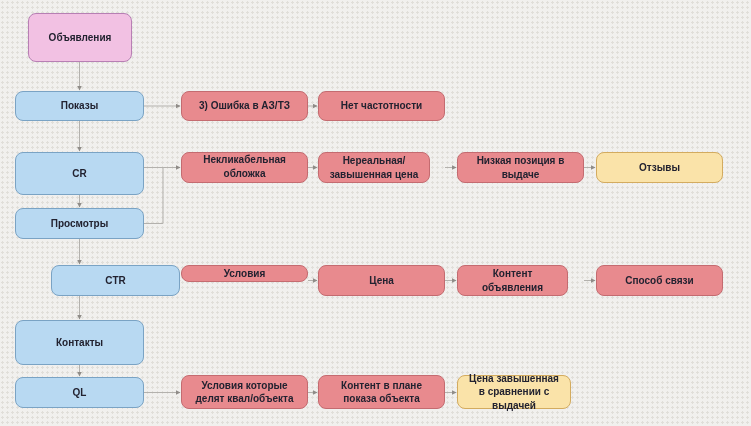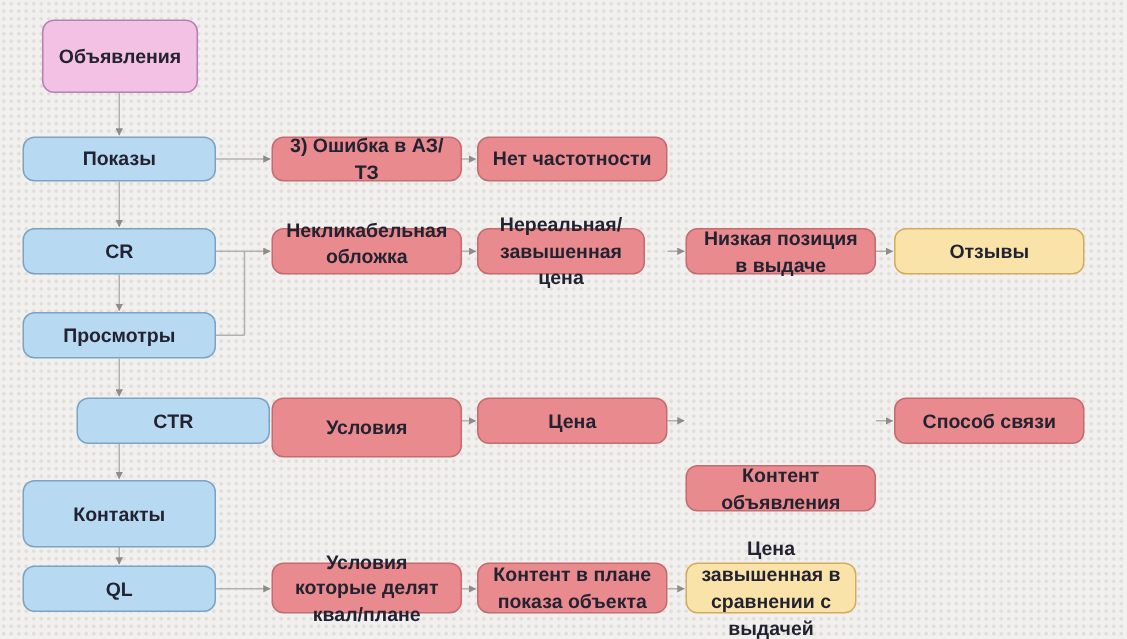--- a/index.html
+++ b/index.html
@@ -12,21 +12,21 @@
     background-size:5px 5px;
     overflow:hidden;
   }
   #wires{position:absolute;left:0;top:0;width:100%;height:100%;}
   .node{
     position:absolute;
     border:1px solid;
     border-radius:8px;
     display:flex;align-items:center;justify-content:center;
     text-align:center;
-    font-size:13px;font-weight:600;
+    font-size:10px;font-weight:600;
     color:var(--text,#222230);
     line-height:1.35;
     padding:2px 7px;
     box-sizing:border-box;
     cursor:default;
   }
 </style>
 </head>
 <body>
 
@@ -60,21 +60,21 @@
       <line x1="308" y1="392.5" x2="317" y2="392.5" stroke="#b3b1ad" stroke-width="1" marker-end="url(#arrow)"></line>
       <line x1="445" y1="392.5" x2="456" y2="392.5" stroke="#b3b1ad" stroke-width="1" marker-end="url(#arrow)"></line>
     </svg>
   <div id="nodes">
       <div class="node" style="left: 28px; top: 13px; width: 104px; height: 49px; background: rgb(242, 193, 227); border-color: rgb(183, 127, 180);">
         <span>Объявления</span>
       </div>
       <div class="node" style="left: 15px; top: 91px; width: 129px; height: 30px; background: rgb(184, 217, 242); border-color: rgb(122, 163, 196);">
         <span>Показы</span>
       </div>
-      <div class="node" style="left: 15px; top: 152px; width: 129px; height: 31px; background: rgb(184, 217, 242); border-color: rgb(122, 163, 196);">
+      <div class="node" style="left: 15px; top: 152px; width: 129px; height: 43px; background: rgb(184, 217, 242); border-color: rgb(122, 163, 196);">
         <span>CR</span>
       </div>
       <div class="node" style="left: 15px; top: 208px; width: 129px; height: 31px; background: rgb(184, 217, 242); border-color: rgb(122, 163, 196);">
         <span>Просмотры</span>
       </div>
       <div class="node" style="left: 15px; top: 265px; width: 129px; height: 31px; background: rgb(184, 217, 242); border-color: rgb(122, 163, 196); margin-left: 36px;">
         <span>CTR</span>
       </div>
       <div class="node" style="left: 15px; top: 320px; width: 129px; height: 45px; background: rgb(184, 217, 242); border-color: rgb(122, 163, 196);">
         <span>Контакты</span>
@@ -93,34 +93,34 @@
       </div>
       <div class="node" style="left: 318px; top: 152px; width: 112px; height: 31px; background: rgb(232, 138, 142); border-color: rgb(196, 107, 112);">
         <span>Нереальная/завышенная цена</span>
       </div>
       <div class="node" style="left: 457px; top: 152px; width: 127px; height: 31px; background: rgb(232, 138, 142); border-color: rgb(196, 107, 112);">
         <span>Низкая позиция в выдаче</span>
       </div>
       <div class="node" style="left: 596px; top: 152px; width: 127px; height: 31px; background: rgb(250, 227, 169); border-color: rgb(211, 171, 95);">
         <span>Отзывы</span>
       </div>
-      <div class="node" style="left: 181px; top: 265px; width: 127px; height: 40px; background: rgb(232, 138, 142); border-color: rgb(196, 107, 112);">
+      <div class="node" style="left: 181px; top: 265px; width: 127px; height: 17px; background: rgb(232, 138, 142); border-color: rgb(196, 107, 112);">
         <span>Условия</span>
       </div>
       <div class="node" style="left: 318px; top: 265px; width: 127px; height: 31px; background: rgb(232, 138, 142); border-color: rgb(196, 107, 112);">
         <span>Цена</span>
       </div>
-      <div class="node" style="left: 457px; top: 265px; width: 127px; height: 31px; background: rgb(232, 138, 142); border-color: rgb(196, 107, 112); margin-top: 45px;">
+      <div class="node" style="left: 457px; top: 265px; width: 111px; height: 31px; background: rgb(232, 138, 142); border-color: rgb(196, 107, 112);">
         <span>Контент объявления</span>
       </div>
       <div class="node" style="left: 596px; top: 265px; width: 127px; height: 31px; background: rgb(232, 138, 142); border-color: rgb(196, 107, 112);">
         <span>Способ связи</span>
       </div>
       <div class="node" style="left: 181px; top: 375px; width: 127px; height: 34px; background: rgb(232, 138, 142); border-color: rgb(196, 107, 112);">
-        <span>Условия которые делят квал/плане</span>
+        <span>Условия которые делят квал/объекта</span>
       </div>
       <div class="node" style="left: 318px; top: 375px; width: 127px; height: 34px; background: rgb(232, 138, 142); border-color: rgb(196, 107, 112);">
         <span>Контент в плане показа объекта</span>
       </div>
       <div class="node" style="left: 457px; top: 375px; width: 114px; height: 34px; background: rgb(250, 227, 169); border-color: rgb(211, 171, 95);">
         <span>Цена завышенная в сравнении с выдачей</span>
       </div>
     </div>
 </div>
 

